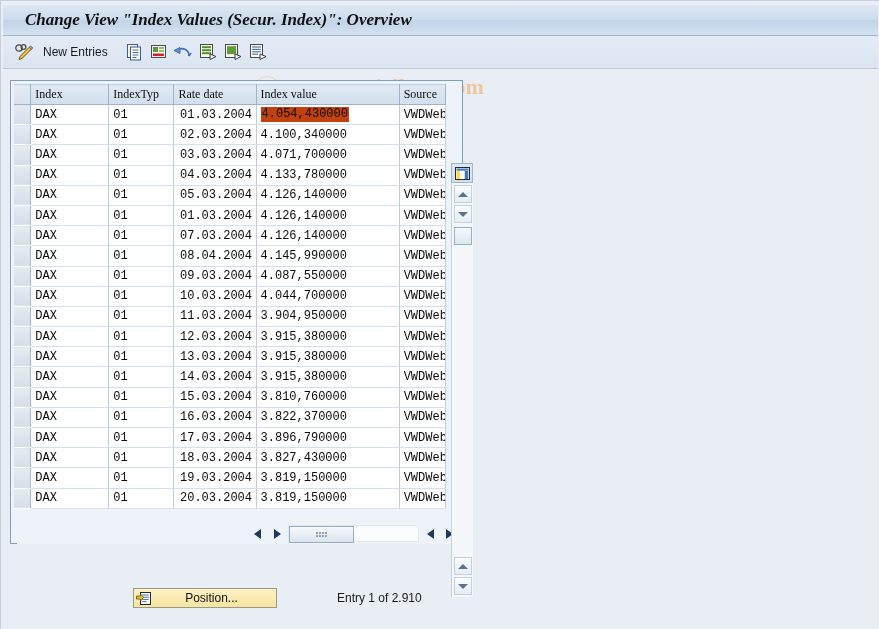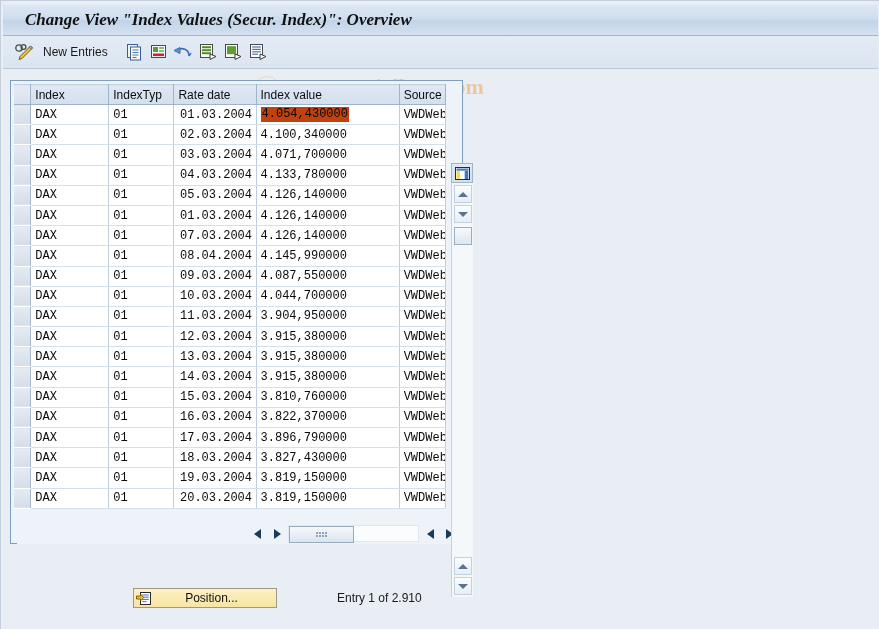--- a/index.html
+++ b/index.html
@@ -118,21 +118,21 @@
     table-layout: fixed;
     width: 432px;
     background: #fff;
   }
   table.sapgrid th {
     height: 20px;
     background: linear-gradient(to bottom,#e0e9f4 0%, #d2dfee 100%);
     border-right: 1px solid #9fb3c9;
     border-bottom: 1px solid #9fb3c9;
     border-top: 1px solid #c2d2e3;
-    font-family: Liberation Sans, sans-serif;
+    font-family: Liberation Serif, serif;
     font-size: 12px;
     font-weight: normal;
     color: #0d0d0d;
     text-align: left;
     padding: 0 0 0 4px;
     box-sizing: border-box;
     white-space: nowrap;
   }
   table.sapgrid th.selcol {
     width: 16px;

